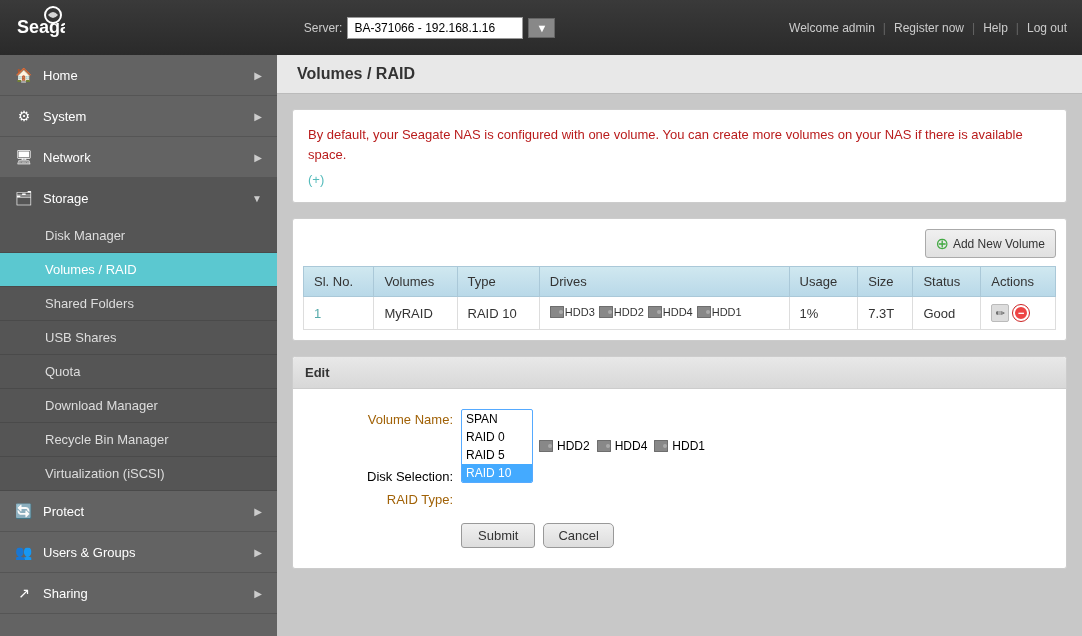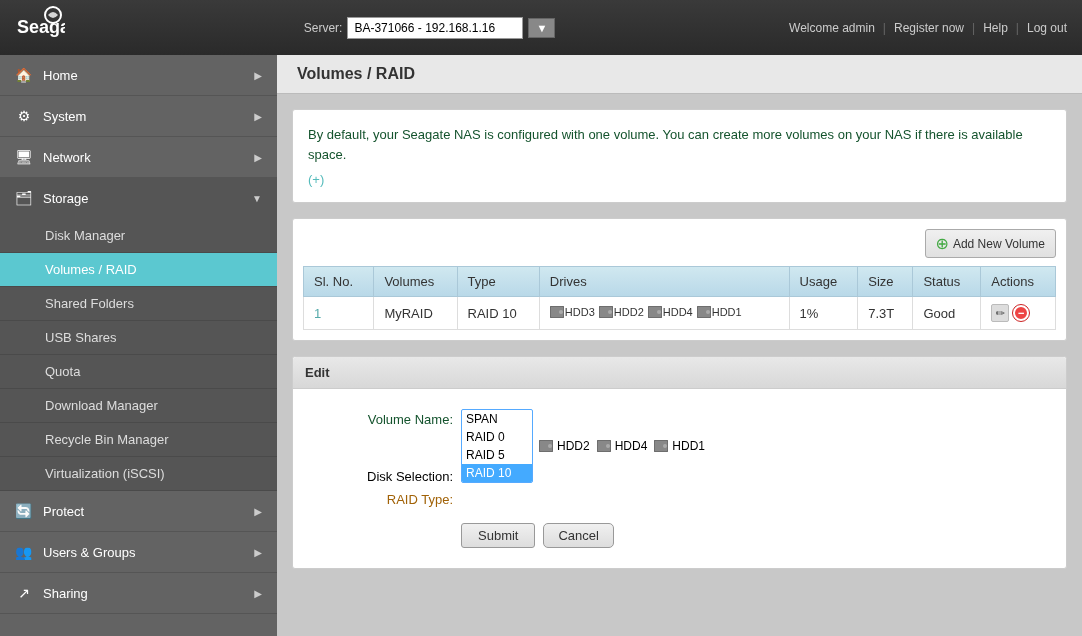--- a/index.html
+++ b/index.html
@@ -138,21 +138,21 @@
       gap: 15px;
     }
 
     
     .info-box {
       background: white;
       border: 1px solid #ccc;
       border-radius: 3px;
       padding: 15px;
     }
-    .info-text { color: #14532d; font-size: 13px; line-height: 1.5; }
+    .info-text { color: #b91c1c; font-size: 13px; line-height: 1.5; }
     .info-link { color: #5bb; text-decoration: none; font-size: 13px; display: block; margin-top: 8px; }
 
     
     .table-section {
       background: white;
       border: 1px solid #ccc;
       border-radius: 3px;
       padding: 10px;
     }
     .add-volume-btn {
@@ -447,21 +447,21 @@
         </table>
       </div>
 
       <div class="edit-section">
         <div class="edit-header">
           <span>Edit</span>
         </div>
         <div class="edit-body">
     <div style="display:flex;flex-direction:column;gap:8px;">
       <div style="display:flex;align-items:flex-start;gap:0;">
-        <div style="text-align:right;min-width:130px;padding-top:3px;font-size:13px;color:#14532d;">Volume Name:</div>
+        <div style="text-align:right;min-width:130px;padding-top:3px;font-size:13px;color:#a16207;">Volume Name:</div>
         <div style="display:flex;align-items:flex-start;gap:6px;margin-left:8px;">
           <select size="4" style="width:72px;border:1px solid #5af;font-size:12px;outline:none;">
             <option style="padding:2px 4px;">SPAN</option>
             <option style="padding:2px 4px;">RAID 0</option>
             <option style="padding:2px 4px;">RAID 5</option>
             <option selected="" style="padding:2px 4px;background:#4af;color:white;">RAID 10</option>
           </select>
           <div style="display:flex;align-items:center;gap:4px;padding-top:30px;">
             <svg width="14" height="12">
                       <rect width="14" height="12" rx="2" fill="#888" stroke="#555" stroke-width="1"></rect>

